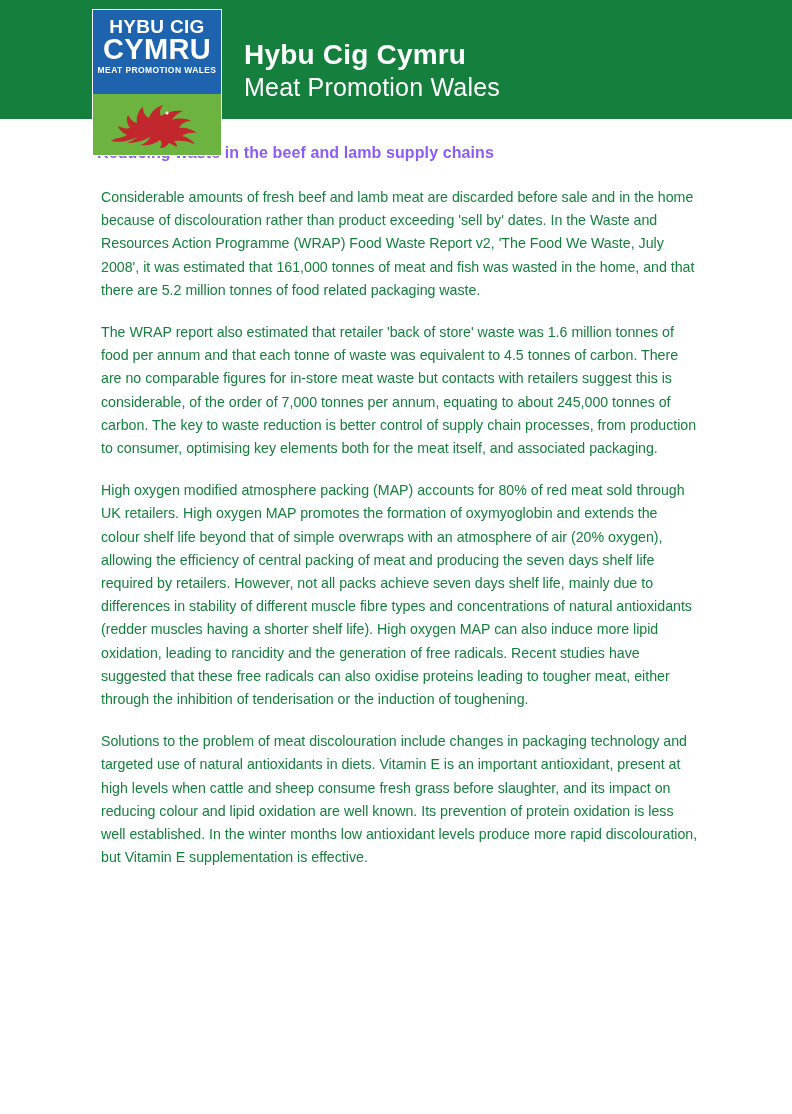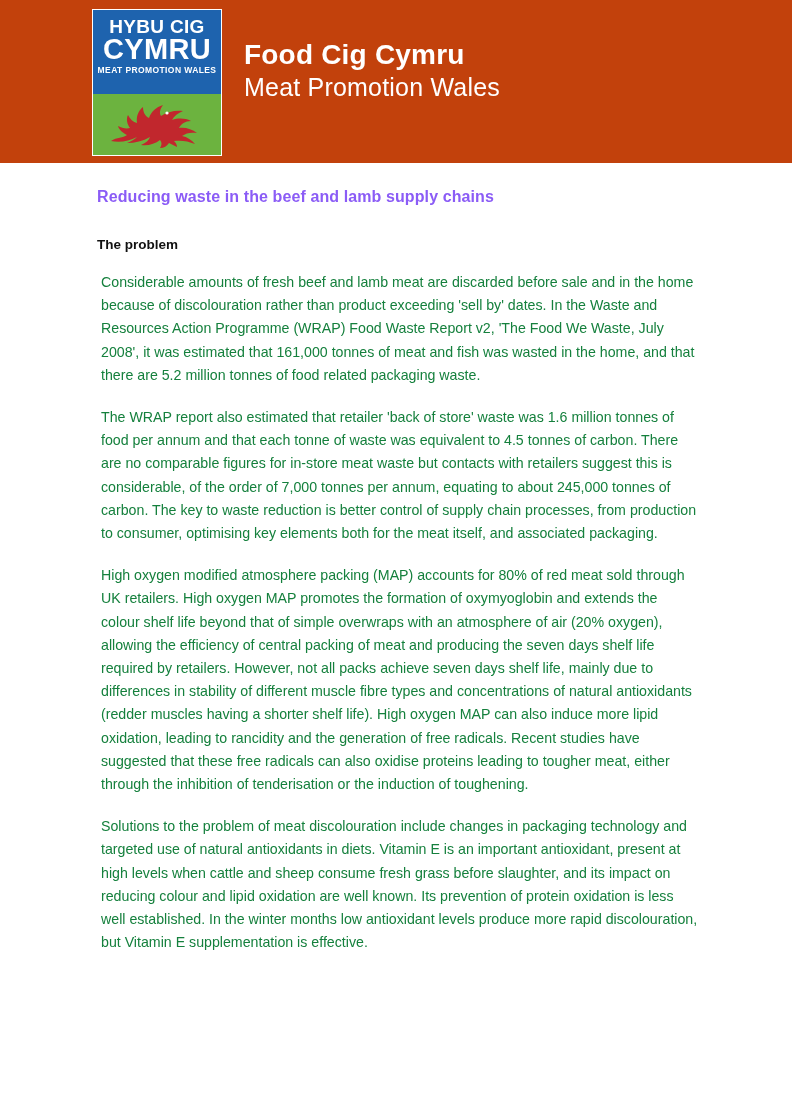--- a/index.html
+++ b/index.html
@@ -12,22 +12,22 @@
     height: 1114px;
     font-family: "Liberation Sans", sans-serif;
     color: #1a1a1a;
     overflow: hidden;
     position: relative;
   }
 
   
   .header {
     position: relative;
-    height: 163px;
-    background: #c2410c;
+    height: 119px;
+    background: #15803d;
     display: flex;
     align-items: flex-start;
   }
   .header-left-gap {
     width: 92px;
     flex: 0 0 92px;
   }
   .logo {
     width: 130px;
     height: 147px;
@@ -140,27 +140,26 @@
       <span class="dragon">
         <svg width="104" height="52" viewBox="0 0 104 52" xmlns="http://www.w3.org/2000/svg">
           <path fill="#c1272d" d="M6 44 C12 40 18 41 22 38 C18 36 14 33 13 29 C17 31 21 32 25 31 C22 27 21 22 23 18 C25 22 28 25 32 26 C31 20 33 14 38 10 C38 15 40 19 44 21 C46 15 51 10 58 8 C55 12 54 16 56 19 C62 15 70 13 78 14 C73 16 69 19 67 23 C73 21 80 21 86 24 C80 24 76 27 74 31 C80 30 87 32 92 36 C86 35 81 36 77 39 C82 40 87 43 90 47 C83 44 76 43 69 44 C71 46 72 48 72 50 L64 46 C62 49 59 51 55 51 C57 48 57 45 55 43 C50 47 43 49 36 48 C41 46 44 43 45 40 C38 44 30 46 22 46 C27 44 30 42 32 40 C24 44 15 46 6 44 Z"></path>
           <circle cx="62" cy="16" r="1.6" fill="#ffffff"></circle>
         </svg>
       </span>
     </div>
   </div>
 
   <div class="header-text">
-    <div class="header-title">Food Cig Cymru</div>
+    <div class="header-title">Hybu Cig Cymru</div>
     <div class="header-subtitle">Meat Promotion Wales</div>
   </div>
 </div>
 
 <div class="page">
   <h1 class="doc-title">Reducing waste in the beef and lamb supply chains</h1>
 
-  <h2 class="section">The problem</h2>
   <p class="para">Considerable amounts of fresh beef and lamb meat are discarded before sale and in the home because of discolouration rather than product exceeding 'sell by' dates. In the Waste and Resources Action Programme (WRAP) Food Waste Report v2, 'The Food We Waste, July 2008', it was estimated that 161,000 tonnes of meat and fish was wasted in the home, and that there are 5.2 million tonnes of food related packaging waste.</p>
   <p class="para">The WRAP report also estimated that retailer 'back of store' waste was 1.6 million tonnes of food per annum and that each tonne of waste was equivalent to 4.5 tonnes of carbon. There are no comparable figures for in-store meat waste but contacts with retailers suggest this is considerable, of the order of 7,000 tonnes per annum, equating to about 245,000 tonnes of carbon. The key to waste reduction is better control of supply chain processes, from production to consumer, optimising key elements both for the meat itself, and associated packaging.</p>
 
   <p class="para">High oxygen modified atmosphere packing (MAP) accounts for 80% of red meat sold through UK retailers. High oxygen MAP promotes the formation of oxymyoglobin and extends the colour shelf life beyond that of simple overwraps with an atmosphere of air (20% oxygen), allowing the efficiency of central packing of meat and producing the seven days shelf life required by retailers. However, not all packs achieve seven days shelf life, mainly due to differences in stability of different muscle fibre types and concentrations of natural antioxidants (redder muscles having a shorter shelf life). High oxygen MAP can also induce more lipid oxidation, leading to rancidity and the generation of free radicals. Recent studies have suggested that these free radicals can also oxidise proteins leading to tougher meat, either through the inhibition of tenderisation or the induction of toughening.</p>
   <p class="para">Solutions to the problem of meat discolouration include changes in packaging technology and targeted use of natural antioxidants in diets. Vitamin E is an important antioxidant, present at high levels when cattle and sheep consume fresh grass before slaughter, and its impact on reducing colour and lipid oxidation are well known. Its prevention of protein oxidation is less well established. In the winter months low antioxidant levels produce more rapid discolouration, but Vitamin E supplementation is effective.</p>
 </div>
 
 </body></html>

